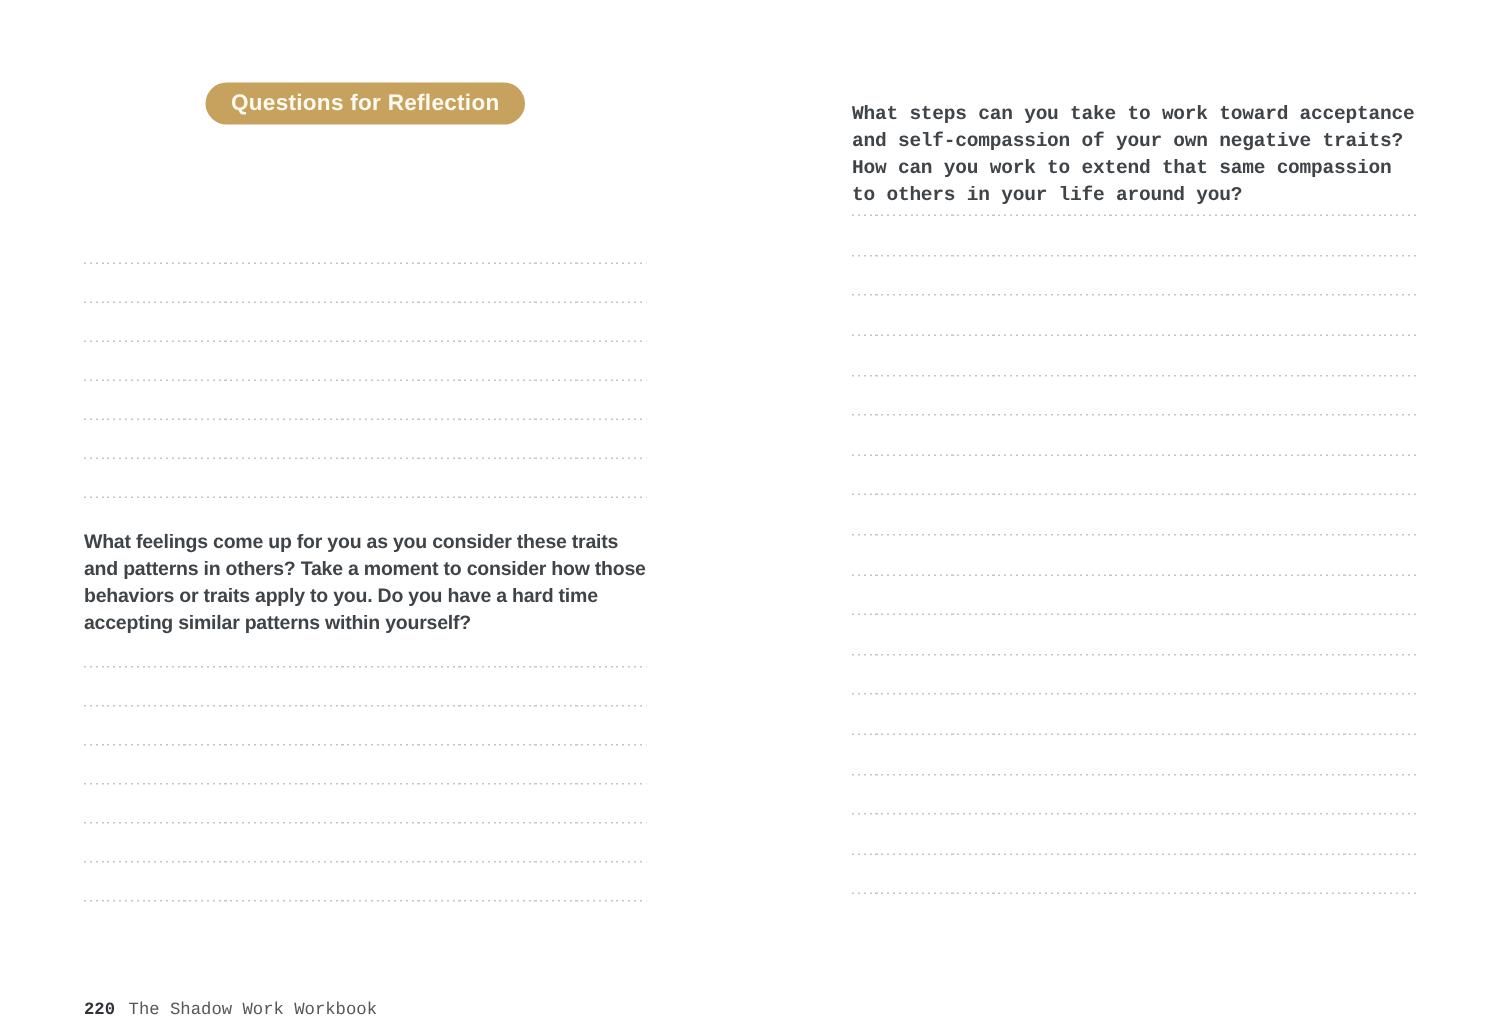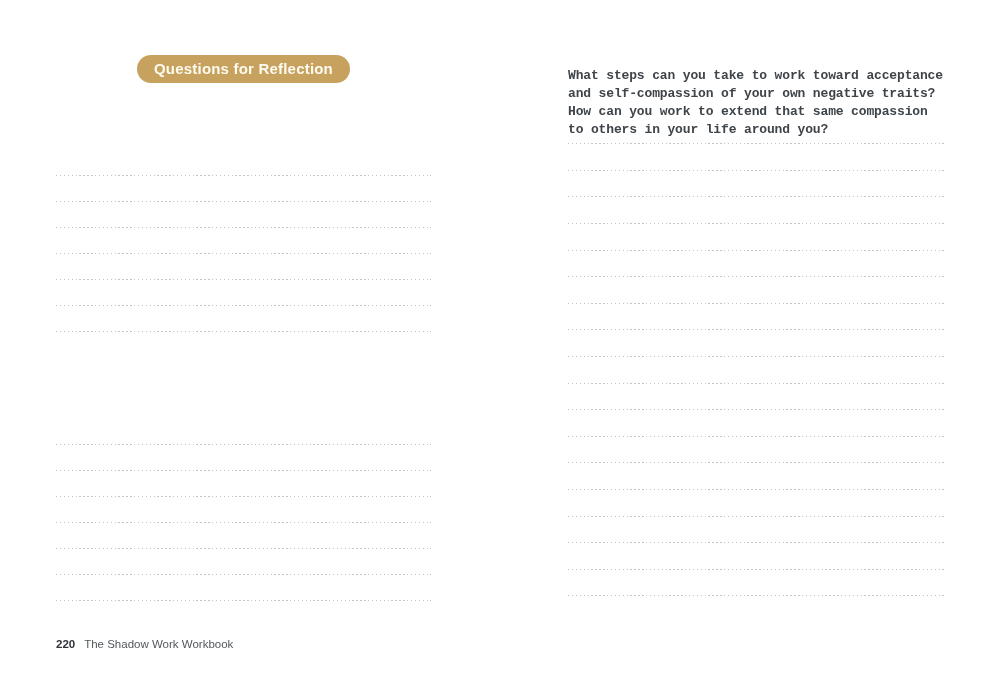--- a/index.html
+++ b/index.html
@@ -59,25 +59,26 @@
     background-image: repeating-linear-gradient(to right,
       var(--dotted_line, #c5c5c5) 0 1.4px, transparent 1.4px 3.9px);
     background-repeat: no-repeat;
     background-position: left bottom;
     background-size: 100% 1.4px;
   }
   .lines-right-1 .dotline { height: 26.6px; }
 
   .footer {
     position: absolute;
-    top: 637px; left: 0; right: 0;
+    top: 667px; left: 0; right: 0;
     font-size: 11.5px;
     line-height: 14px;
     color: var(--footer_muted, #54585c);
     white-space: nowrap;
+    font-family: Liberation Mono, monospace;
   }
   .footer .pgnum, .footer .part {
     font-weight: 700;
     color: var(--footer_bold, #303438);
   }
   .footer-left { text-align: left; }
   .footer-right { text-align: right; }
   .footer .gap-after { margin-right: 9px; }
   .footer .gap-before { margin-left: 9px; }
 </style>
@@ -96,20 +97,21 @@
     <div class="lines lines-left-1">
         <div class="dotline"></div>
         <div class="dotline"></div>
         <div class="dotline"></div>
         <div class="dotline"></div>
         <div class="dotline"></div>
         <div class="dotline"></div>
         <div class="dotline"></div>
       </div>
 
+    <p class="question q-left-2">What feelings come up for you as you consider these traits and patterns in others? Take a moment to consider how those behaviors or traits apply to you. Do you have a hard time accepting similar patterns within yourself?</p>
 
     <div class="lines lines-left-2">
         <div class="dotline"></div>
         <div class="dotline"></div>
         <div class="dotline"></div>
         <div class="dotline"></div>
         <div class="dotline"></div>
         <div class="dotline"></div>
         <div class="dotline"></div>
       </div>

